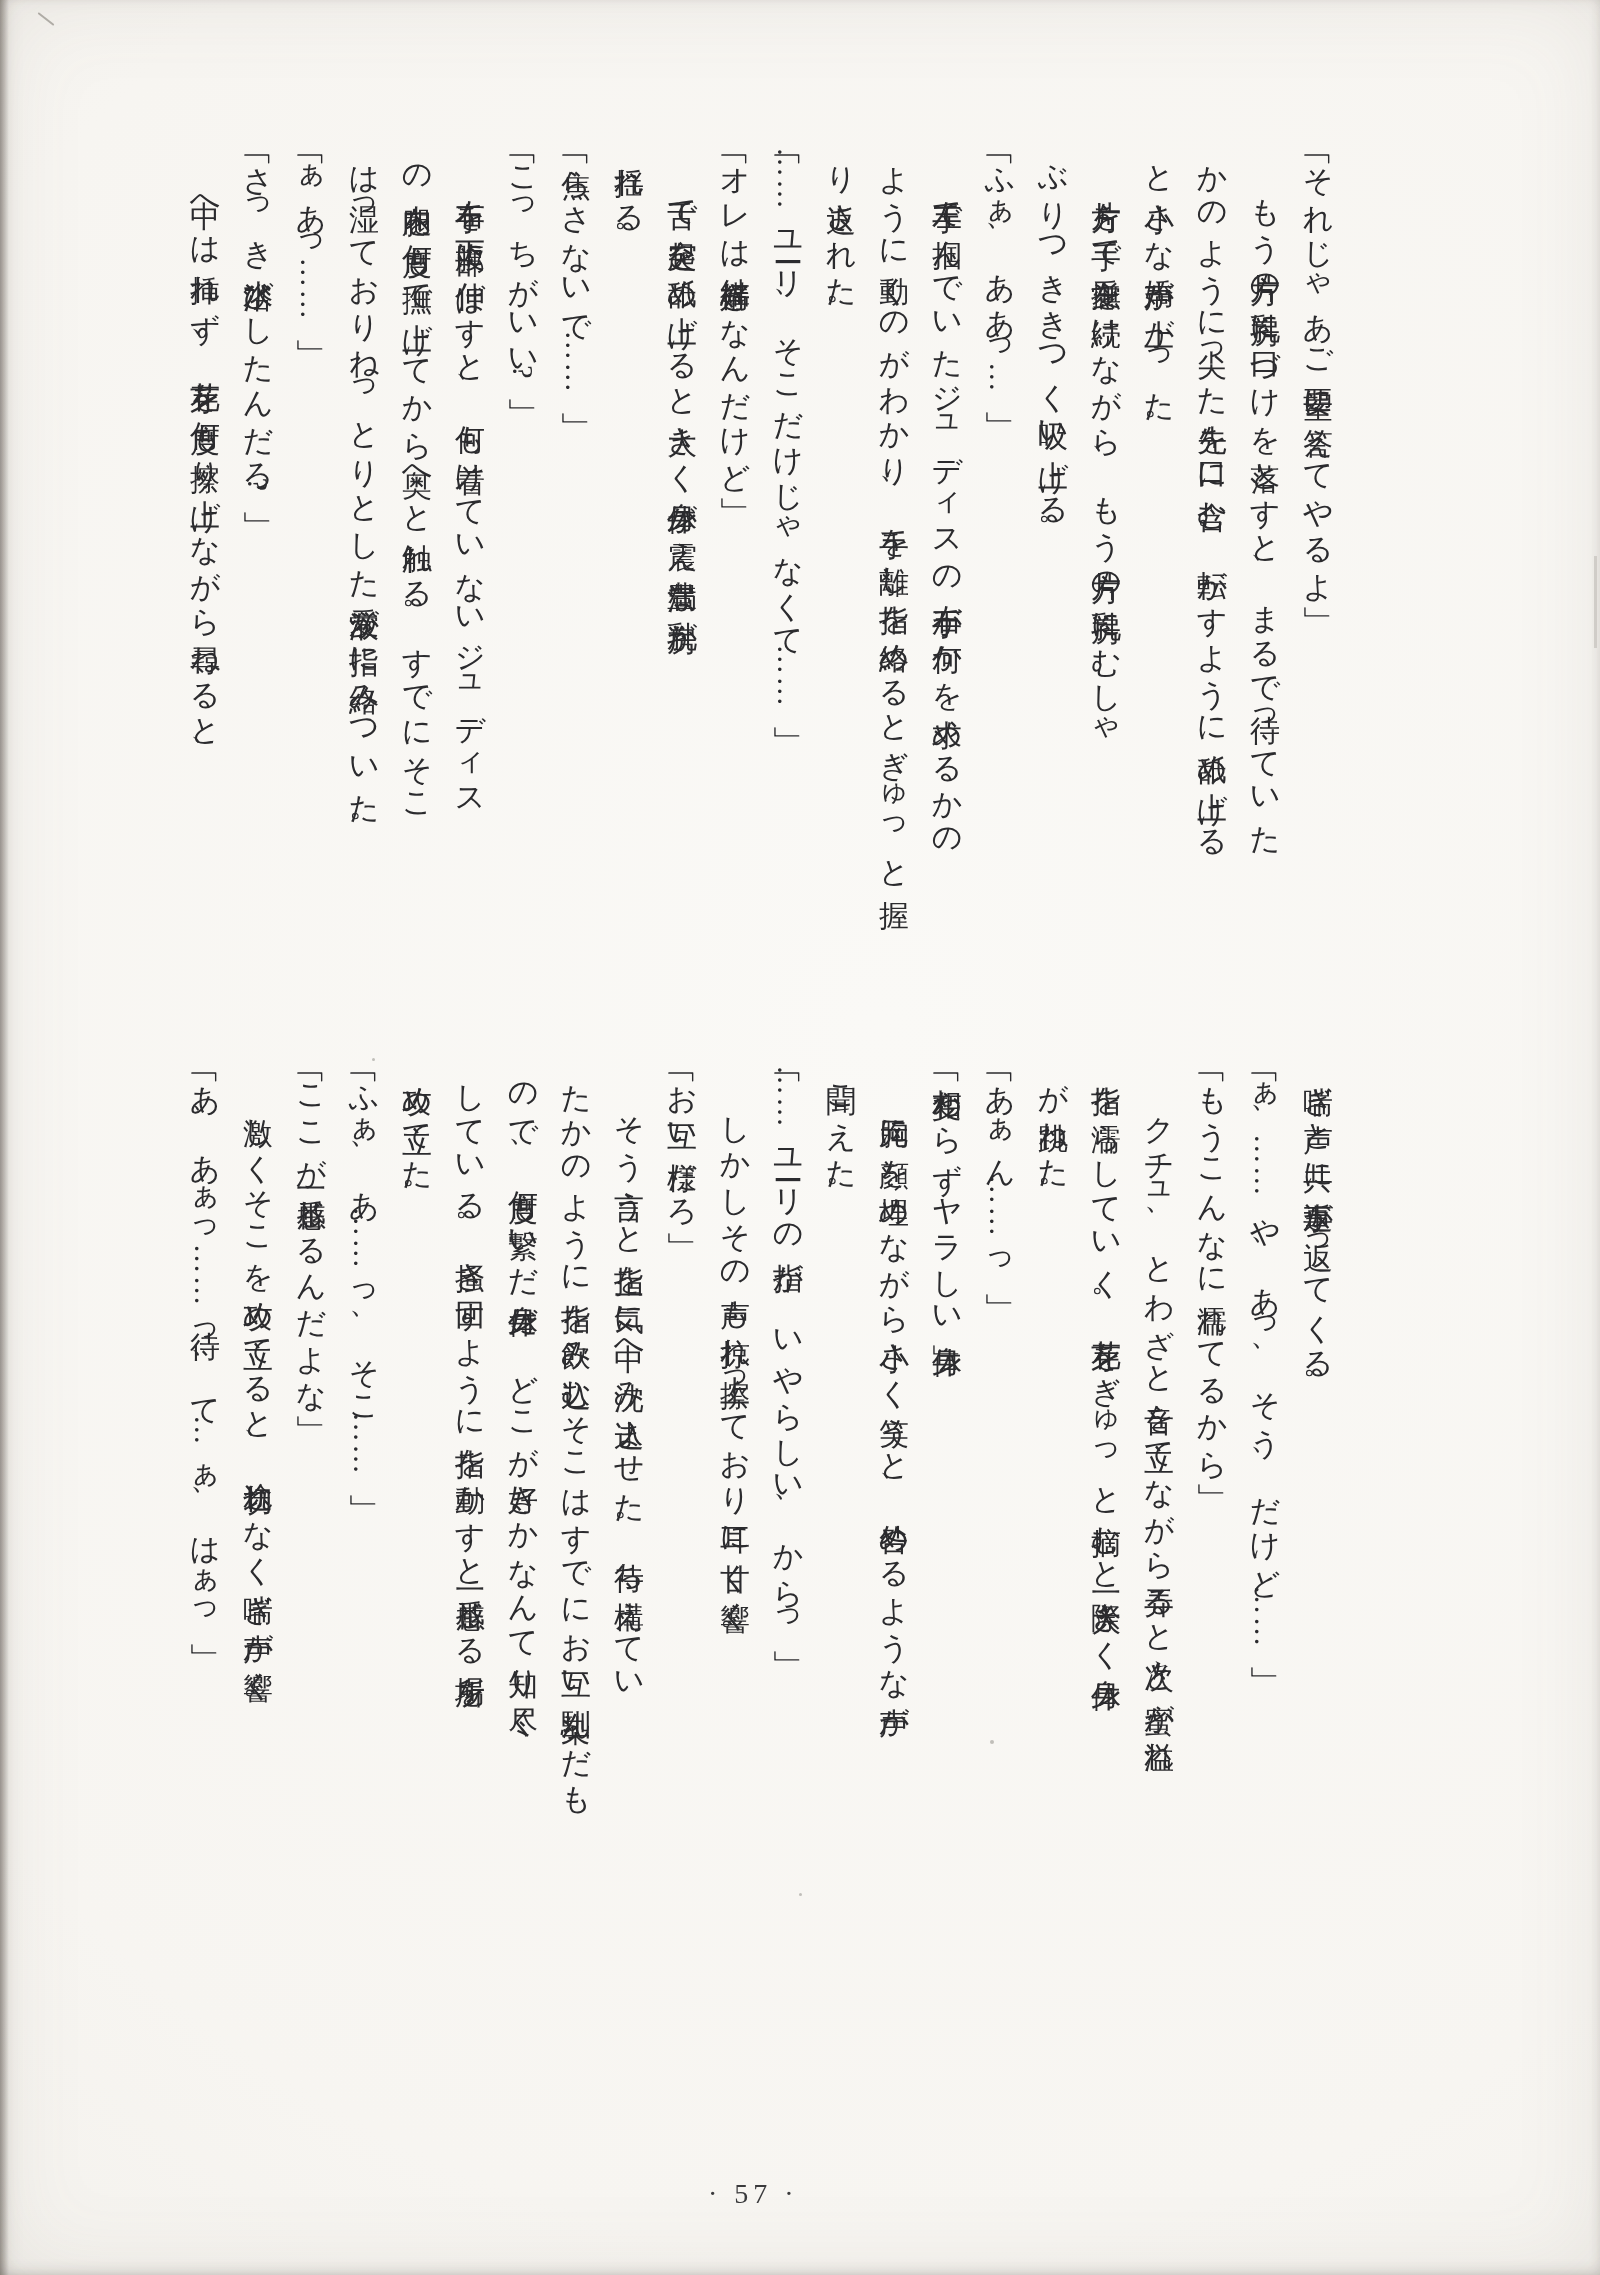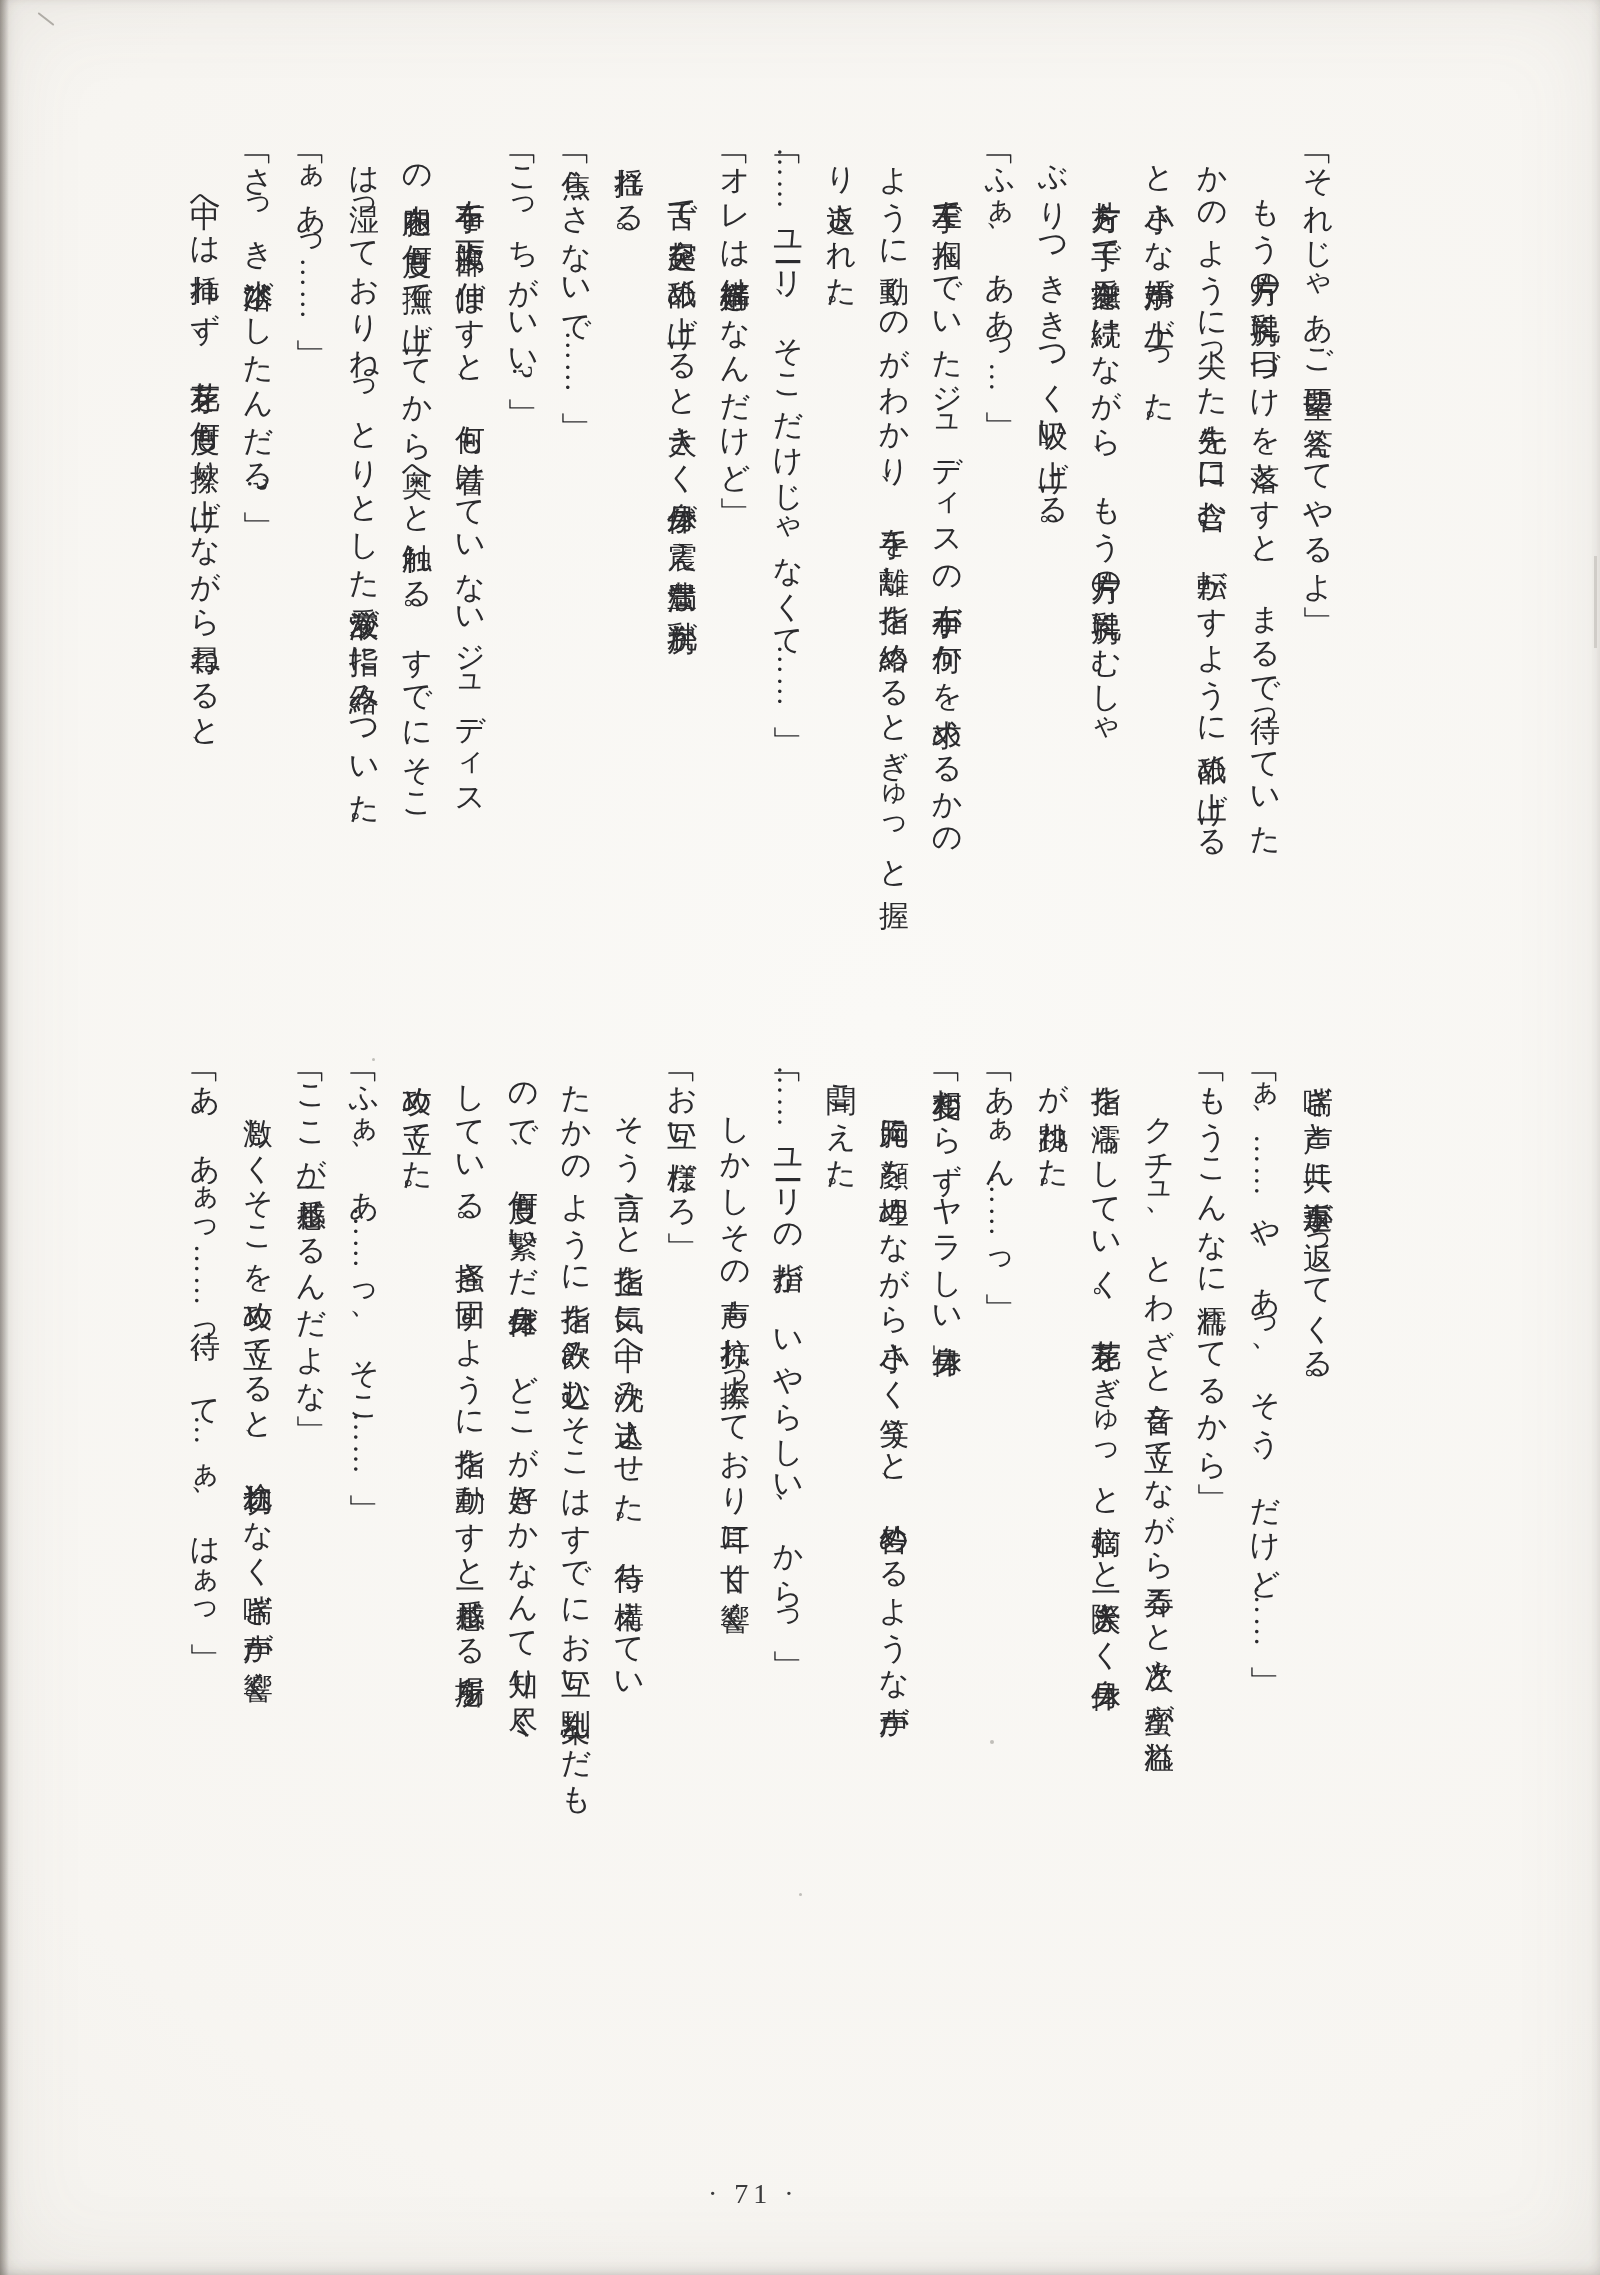--- a/index.html
+++ b/index.html
@@ -154,14 +154,14 @@
       <p class="col">たかのように指を飲み込むそこはすでにお互い馴染んだも</p>
       <p class="col">ので、何度も繋いだ身体だ、どこが好きかなんて知り尽く</p>
       <p class="col">している。掻き回すように指を動かすと一番感じる場所を</p>
       <p class="col">攻め立てた。</p>
       <p class="col">「ふぁ、あ……っ、そこ……」</p>
       <p class="col">「ここが一番感じるんだよな」</p>
       <p class="col indent">激しくそこを攻め立てると、途切れなく喘ぎ声が響く。</p>
       <p class="col">「あ、あぁっ……待っ、て…ぁ、はぁっ」</p>
     </div>
 
-  <div class="footer">· 71 ·</div>
+  <div class="footer">· 57 ·</div>
 </div>
 
 </body></html>

